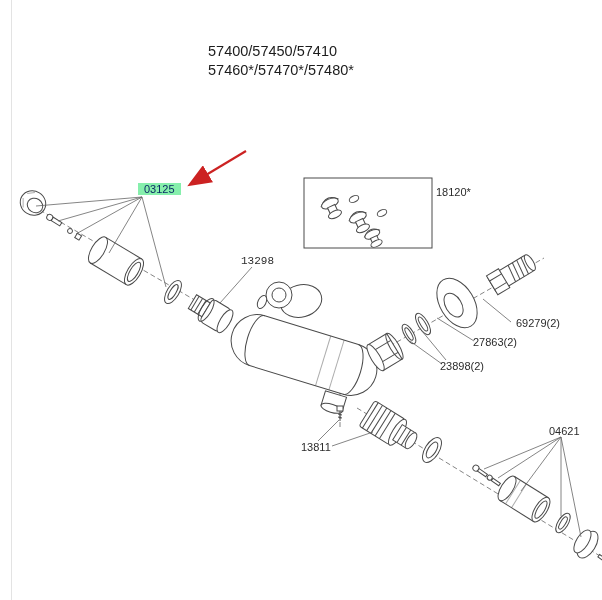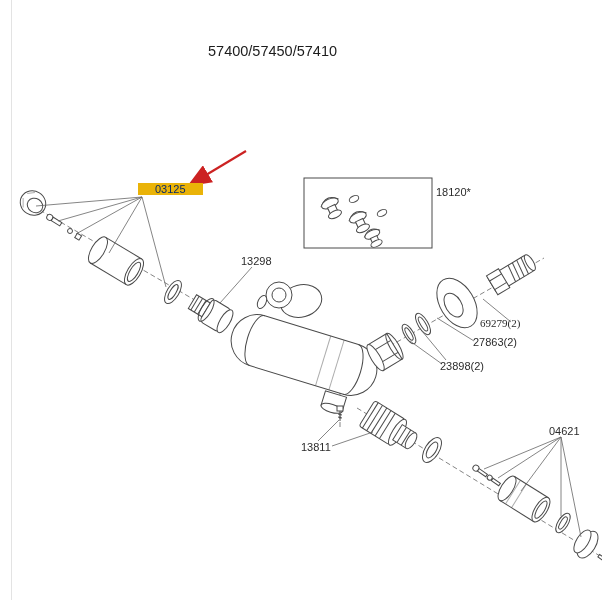--- a/index.html
+++ b/index.html
@@ -10,42 +10,43 @@
     margin-left:12px;
   }
   #title{
     position:absolute;left:196px;top:42px;z-index:3;
     font-size:14.5px;line-height:19px;color:#1c1c1c;
   }
   .lbl{
     position:absolute;z-index:3;font-size:11px;color:#2b2b2b;
     white-space:nowrap;cursor:pointer;
   }
-  #lbl-03125{left:126px;top:183px;background:#eab308;color:#0b2b66;padding:0 17px;}
-  #lbl-13298{left:229px;top:255px;}
+  #lbl-03125{left:126px;top:183px;background:#86efac;color:#0b2b66;padding:0 6px;}
+  #lbl-13298{left:229px;top:255px;font-family:Liberation Mono, monospace;}
   #lbl-23890{left:424px;top:186px;}
-  #lbl-69279{left:468px;top:317px;font-family:Liberation Serif, serif;}
+  #lbl-69279{left:504px;top:317px;}
   #lbl-27863{left:461px;top:336px;}
   #lbl-23898{left:428px;top:360px;}
   #lbl-13811{left:289px;top:441px;}
   #lbl-03142{left:537px;top:425px;}
   svg{position:absolute;left:0;top:0;z-index:1;}
   .s{stroke:#4a4a4a;fill:none;stroke-width:1;}
   .sw{stroke:#4a4a4a;fill:#ffffff;stroke-width:1;}
   .dash{stroke:#777;fill:none;stroke-width:.9;stroke-dasharray:5 3;}
   .ldr{stroke:#666;fill:none;stroke-width:.8;}
   .faint{opacity:.45;}
 </style>
 </head>
 <body>
 
 <div id="frame">
 
   <div id="title">
     <div>57400/57450/57410</div>
+    <div>57460*/57470*/57480*</div>
   </div>
 
   <svg width="602" height="600" viewBox="0 0 602 600">
     <defs>
       <marker id="arrowhead" markerWidth="11" markerHeight="9" refX="9" refY="4.5" orient="auto">
         <path d="M0,0 L11,4.5 L0,9 Z" fill="#cc2222"></path>
       </marker>
     </defs>
 
     <g>

